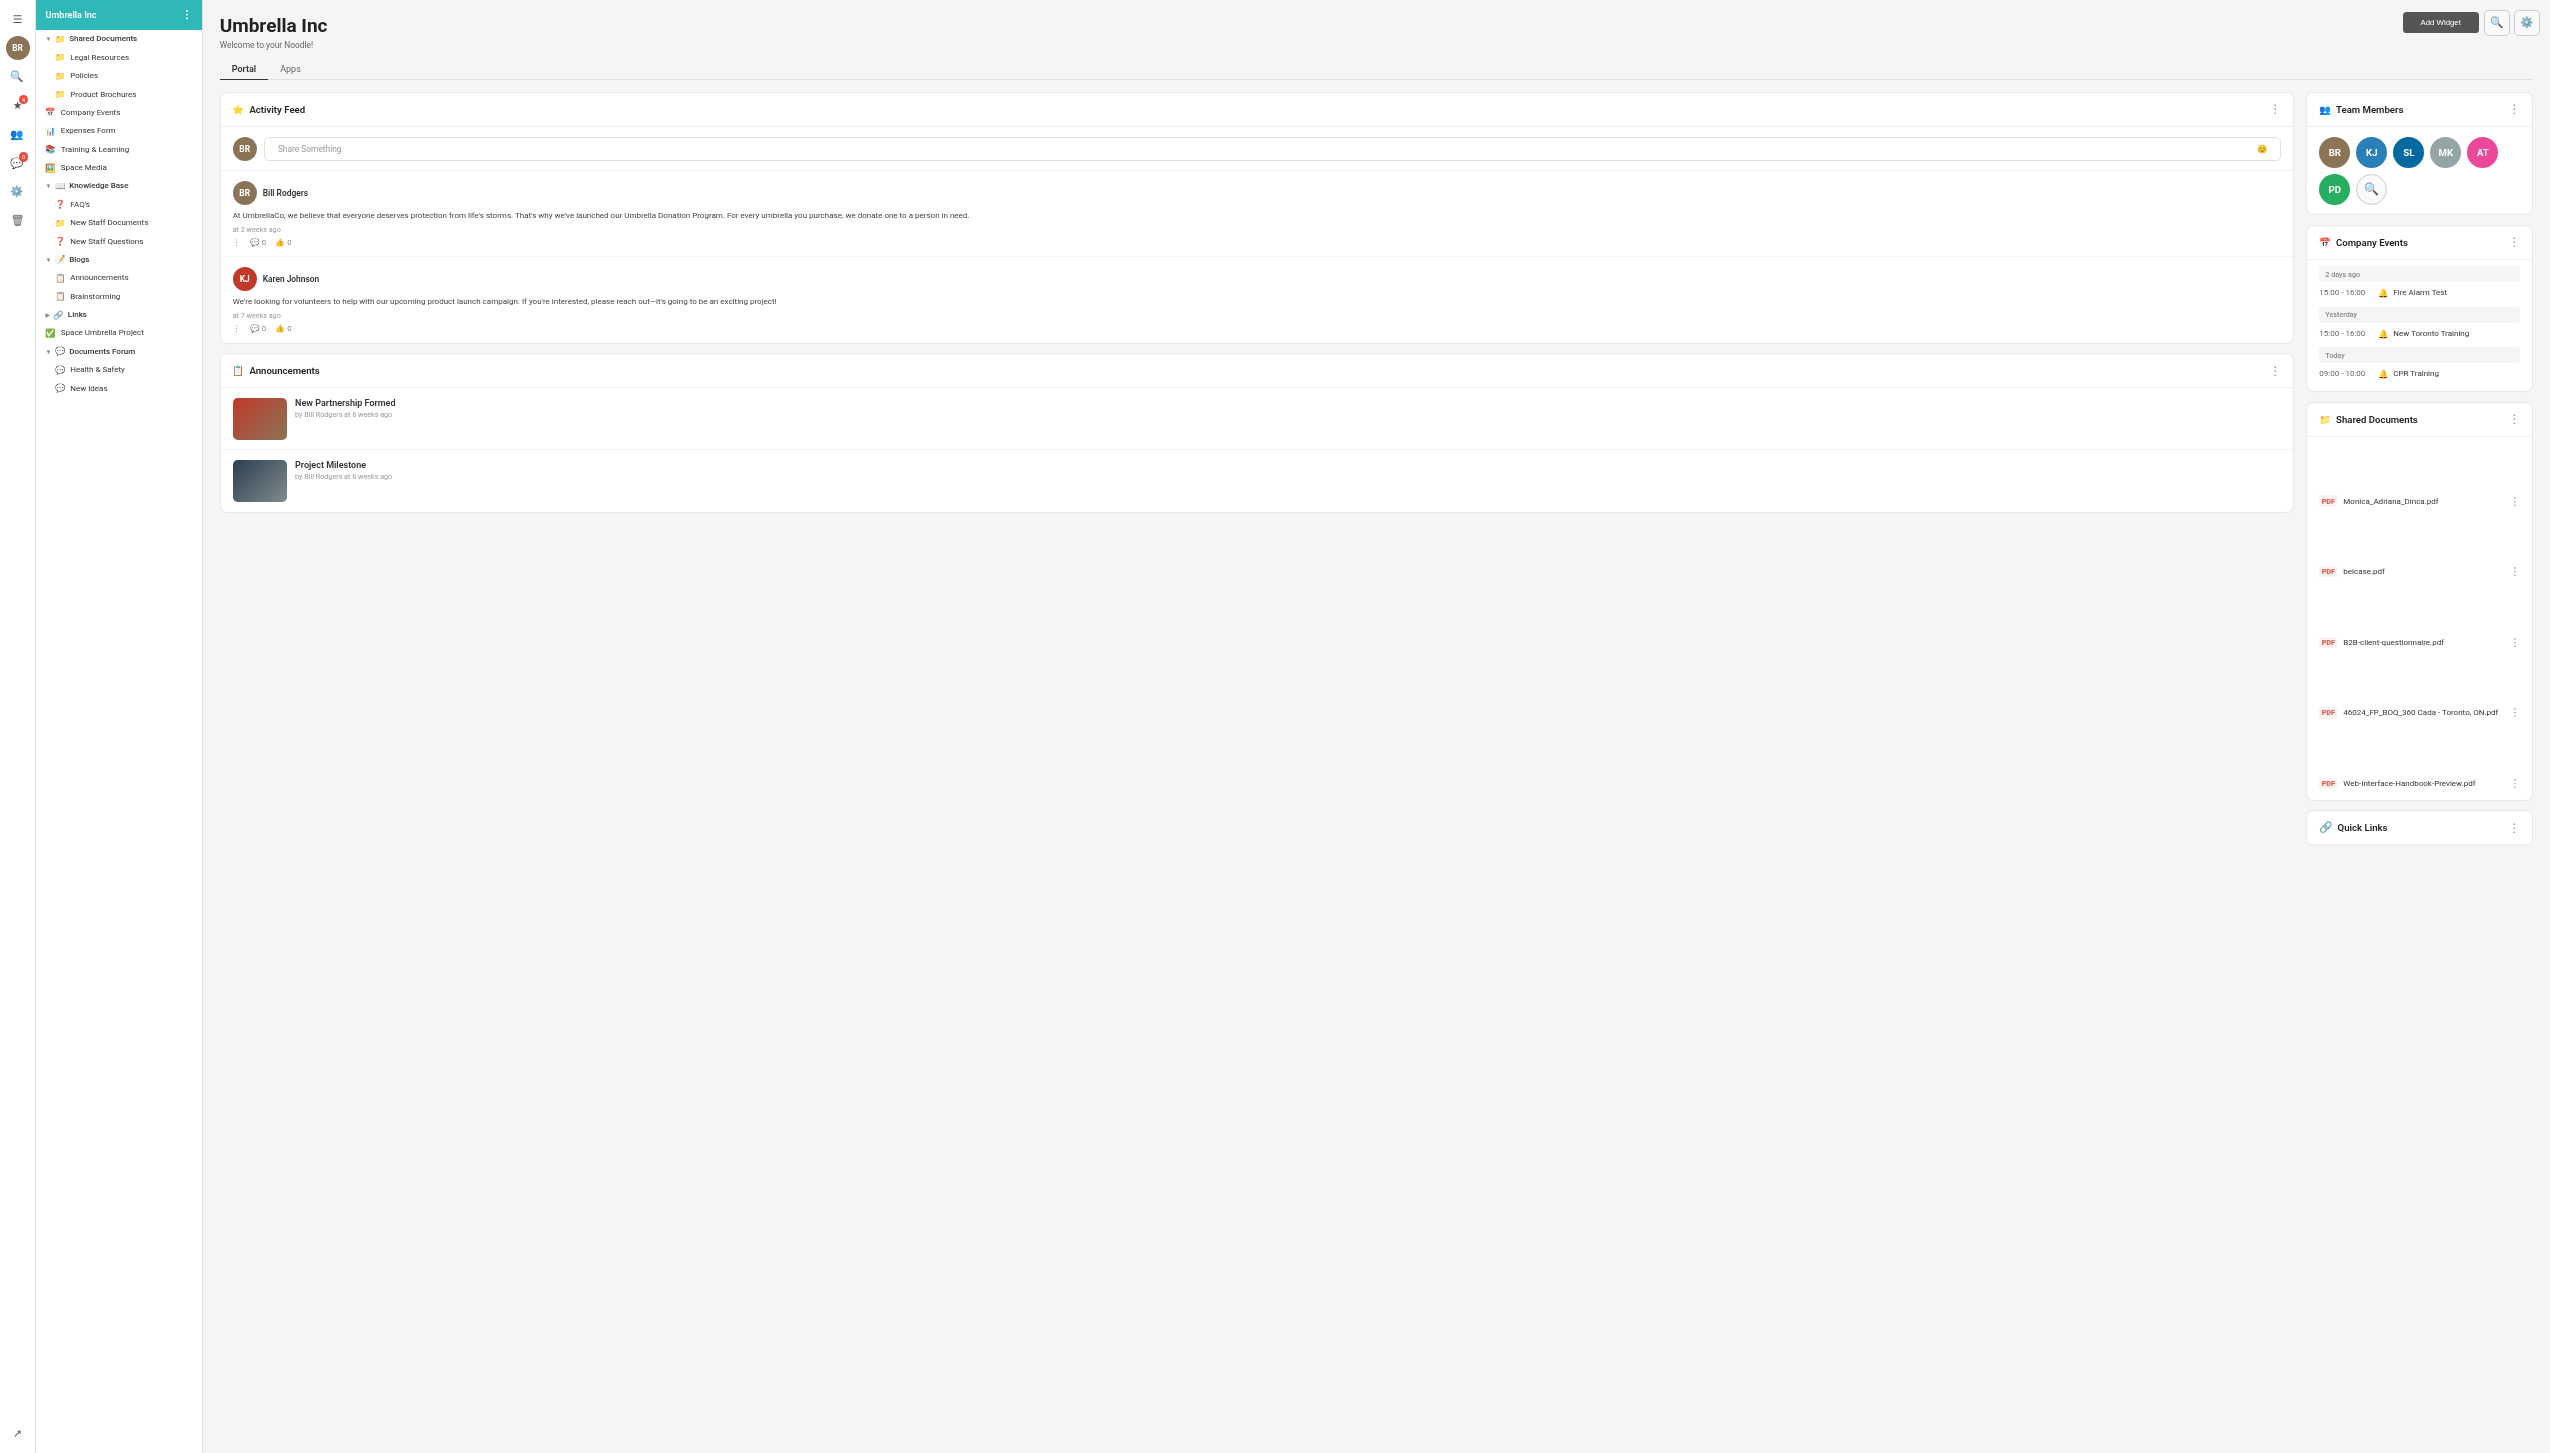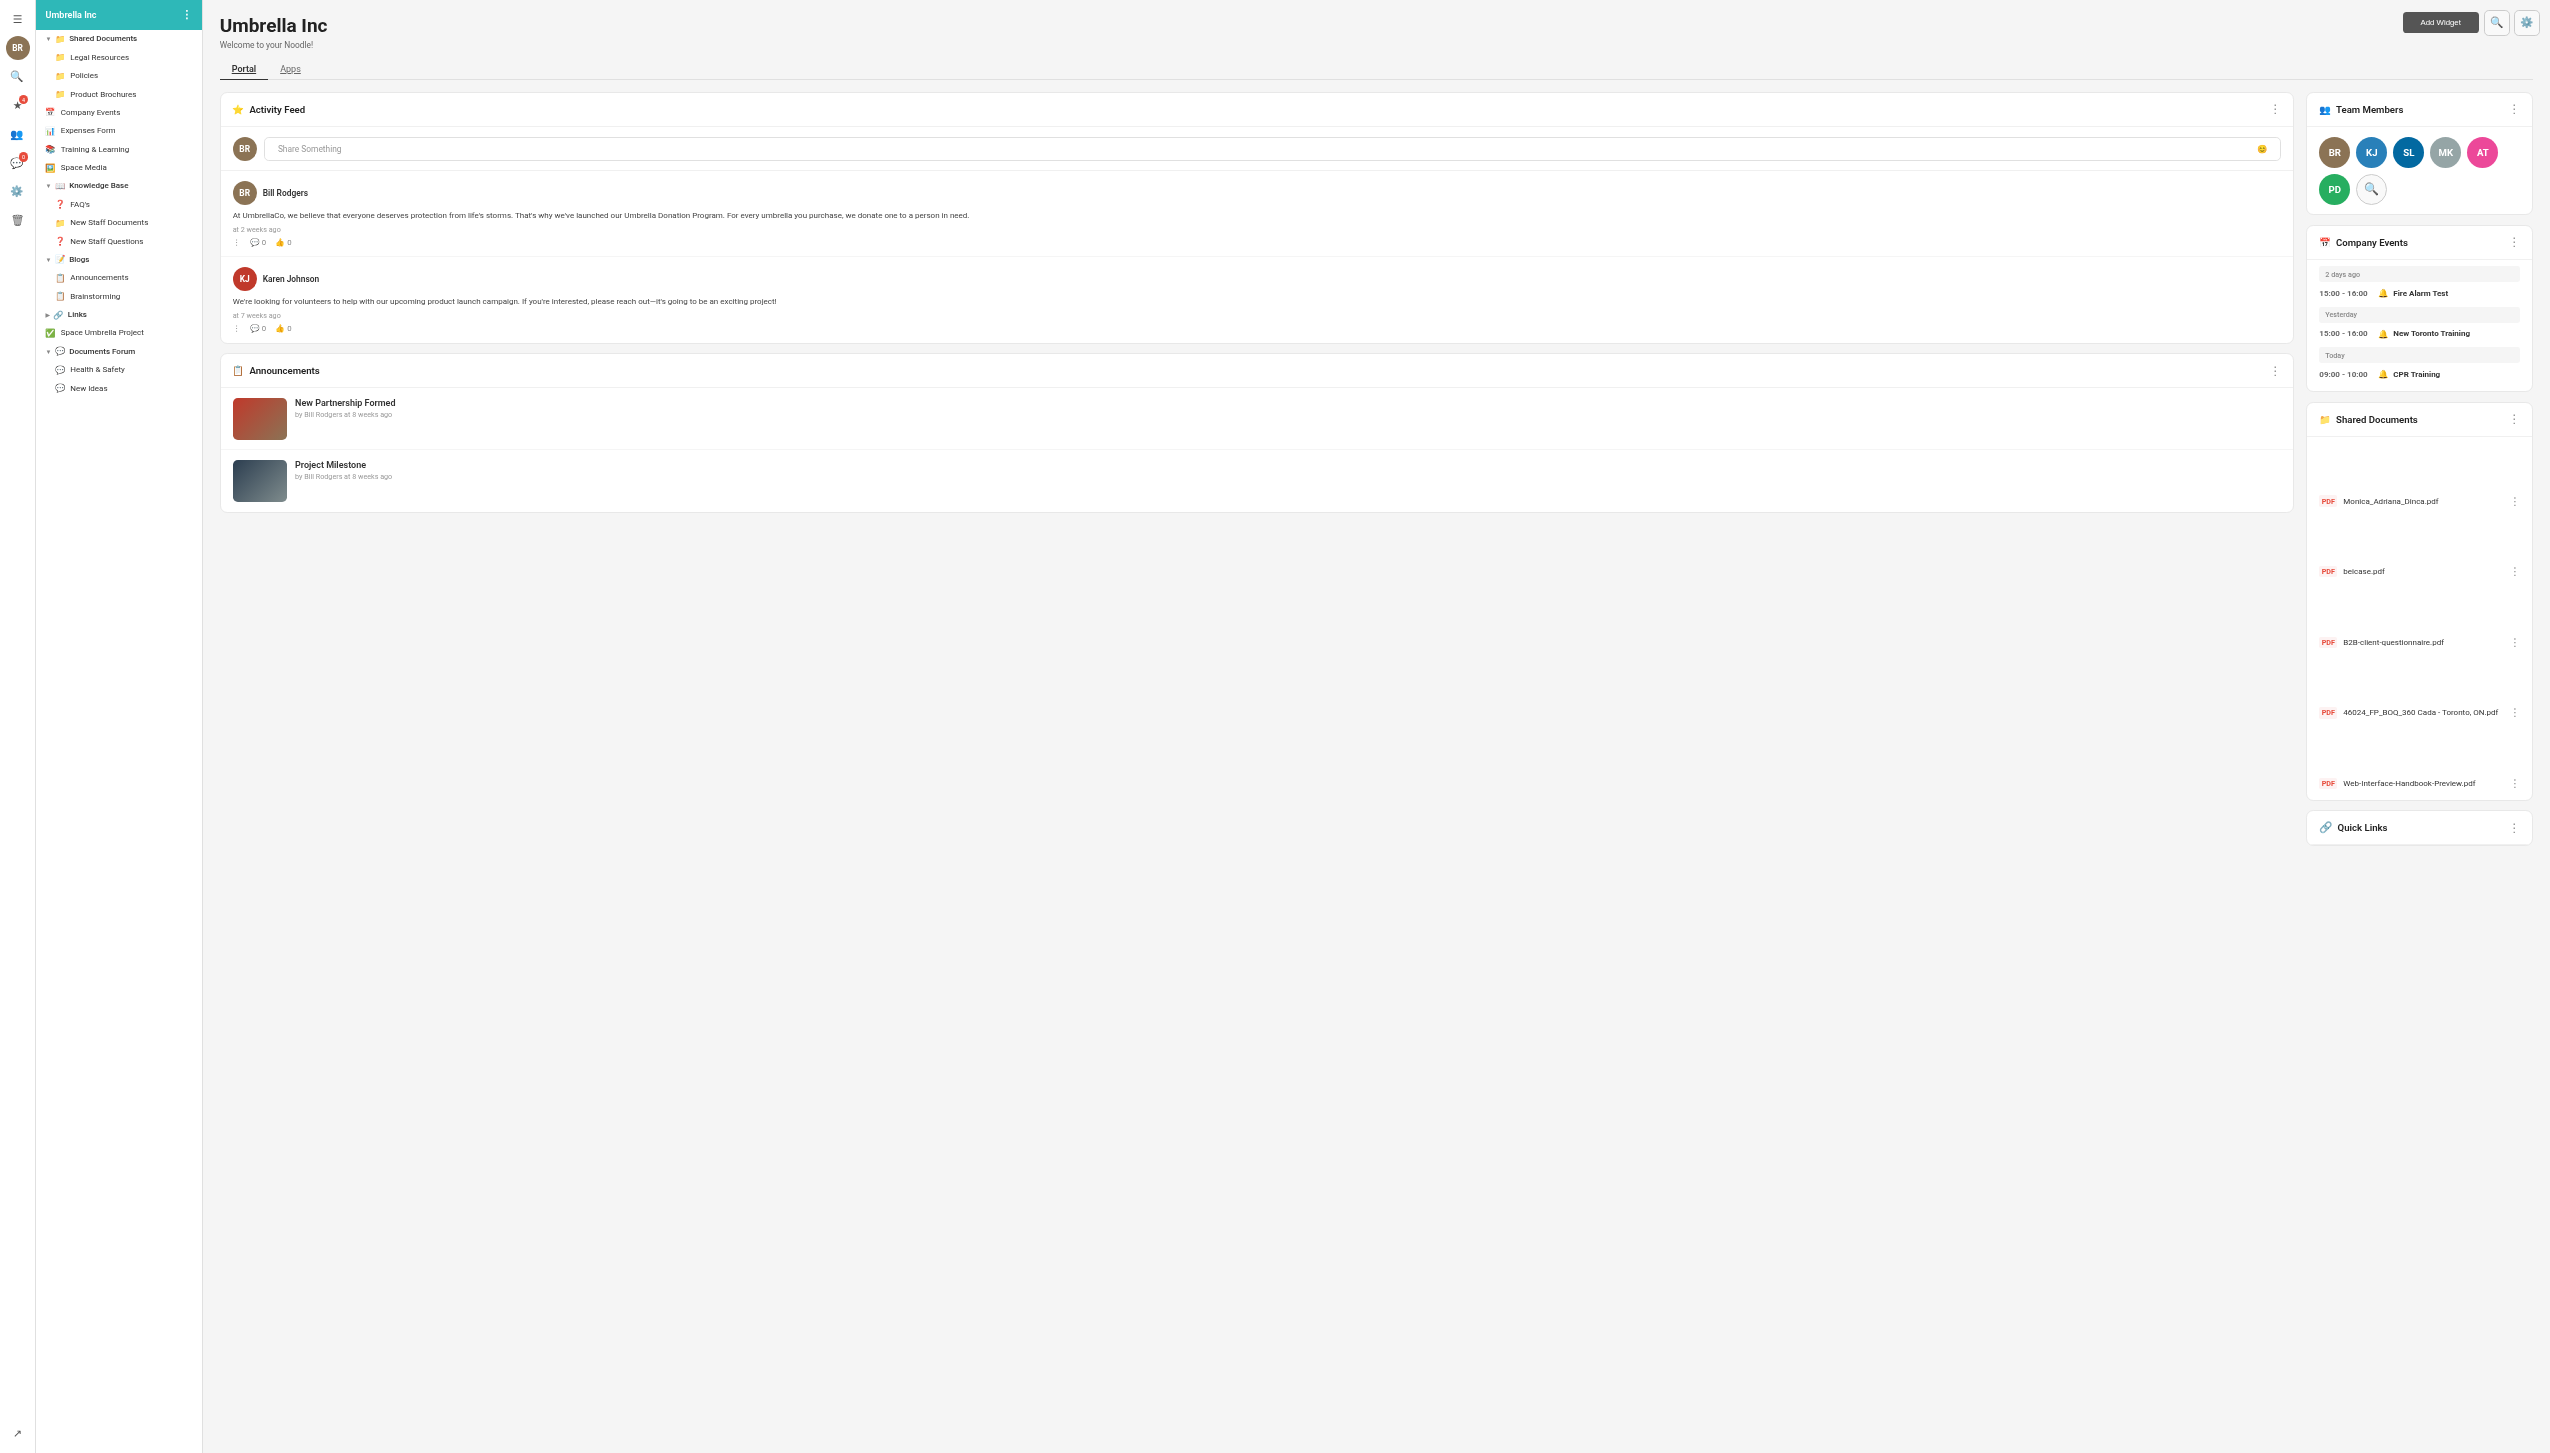--- a/index.html
+++ b/index.html
@@ -88,21 +88,21 @@
       overflow-y: auto;
       padding: 14.4px 16.7px;
       background: #f5f5f5;
     }
     .main-header { margin-bottom: 9.6px; }
     .main-title { font-size: 19px; font-weight: 700; color: #222; margin-bottom: 2.4px; }
     .main-subtitle { color: #666; font-size: 8.4px; margin-bottom: 9.6px; }
     .tabs { display: flex; gap: 0; border-bottom: 1.2px solid #e0e0e0; margin-bottom: 12px; }
     .tab {
       padding: 4.8px 12px; cursor: pointer; font-size: 9px; color: #666;
-      border-bottom: 1.8px solid transparent; margin-bottom: -1.2px; text-decoration: underline;
+      border-bottom: 1.8px solid transparent; margin-bottom: -1.2px;
     }
     .tab.active { color: #333; font-weight: 600; border-bottom-color: #333; }
 
     .content-area { display: flex; gap: 12px; }
     .left-col { flex: 1; display: flex; flex-direction: column; gap: 9.6px; }
     .right-col { width: 227px; display: flex; flex-direction: column; gap: 9.6px; flex-shrink: 0; }
 
     
     .top-actions {
       position: fixed; top: 9.6px; right: 9.6px;
@@ -182,22 +182,22 @@
       border: 1.2px solid #ccc; background: #f9f9f9; color: #555; font-size: 12px;
     }
 
     
     .events-list { padding: 0 12px 9.6px; }
     .event-date-header {
       background: #f5f5f5; padding: 3.6px 6px; border-radius: 2.4px;
       font-size: 7.2px; color: #888; margin: 6px 0 3.6px; font-weight: 500;
     }
     .event-item {
-      display: flex; align-items: center; gap: 4.8px;
-      padding: 2.4px 0; font-size: 8px; color: #333; font-weight: bold;
+      display: flex; gap: 4.8px;
+      padding: 2.4px 0; font-size: 8px; color: #333;
     }
     .event-time { color: #666; min-width: 54px; }
     .event-icon { font-size: 8.4px; }
 
     
     .doc-list { padding: 4.8px 0; }
     .doc-item {
       display: flex; align-items: center; justify-content: space-between;
       padding: 4.8px 12px; font-size: 8px; color: #333; margin-top: 48px;
     }

